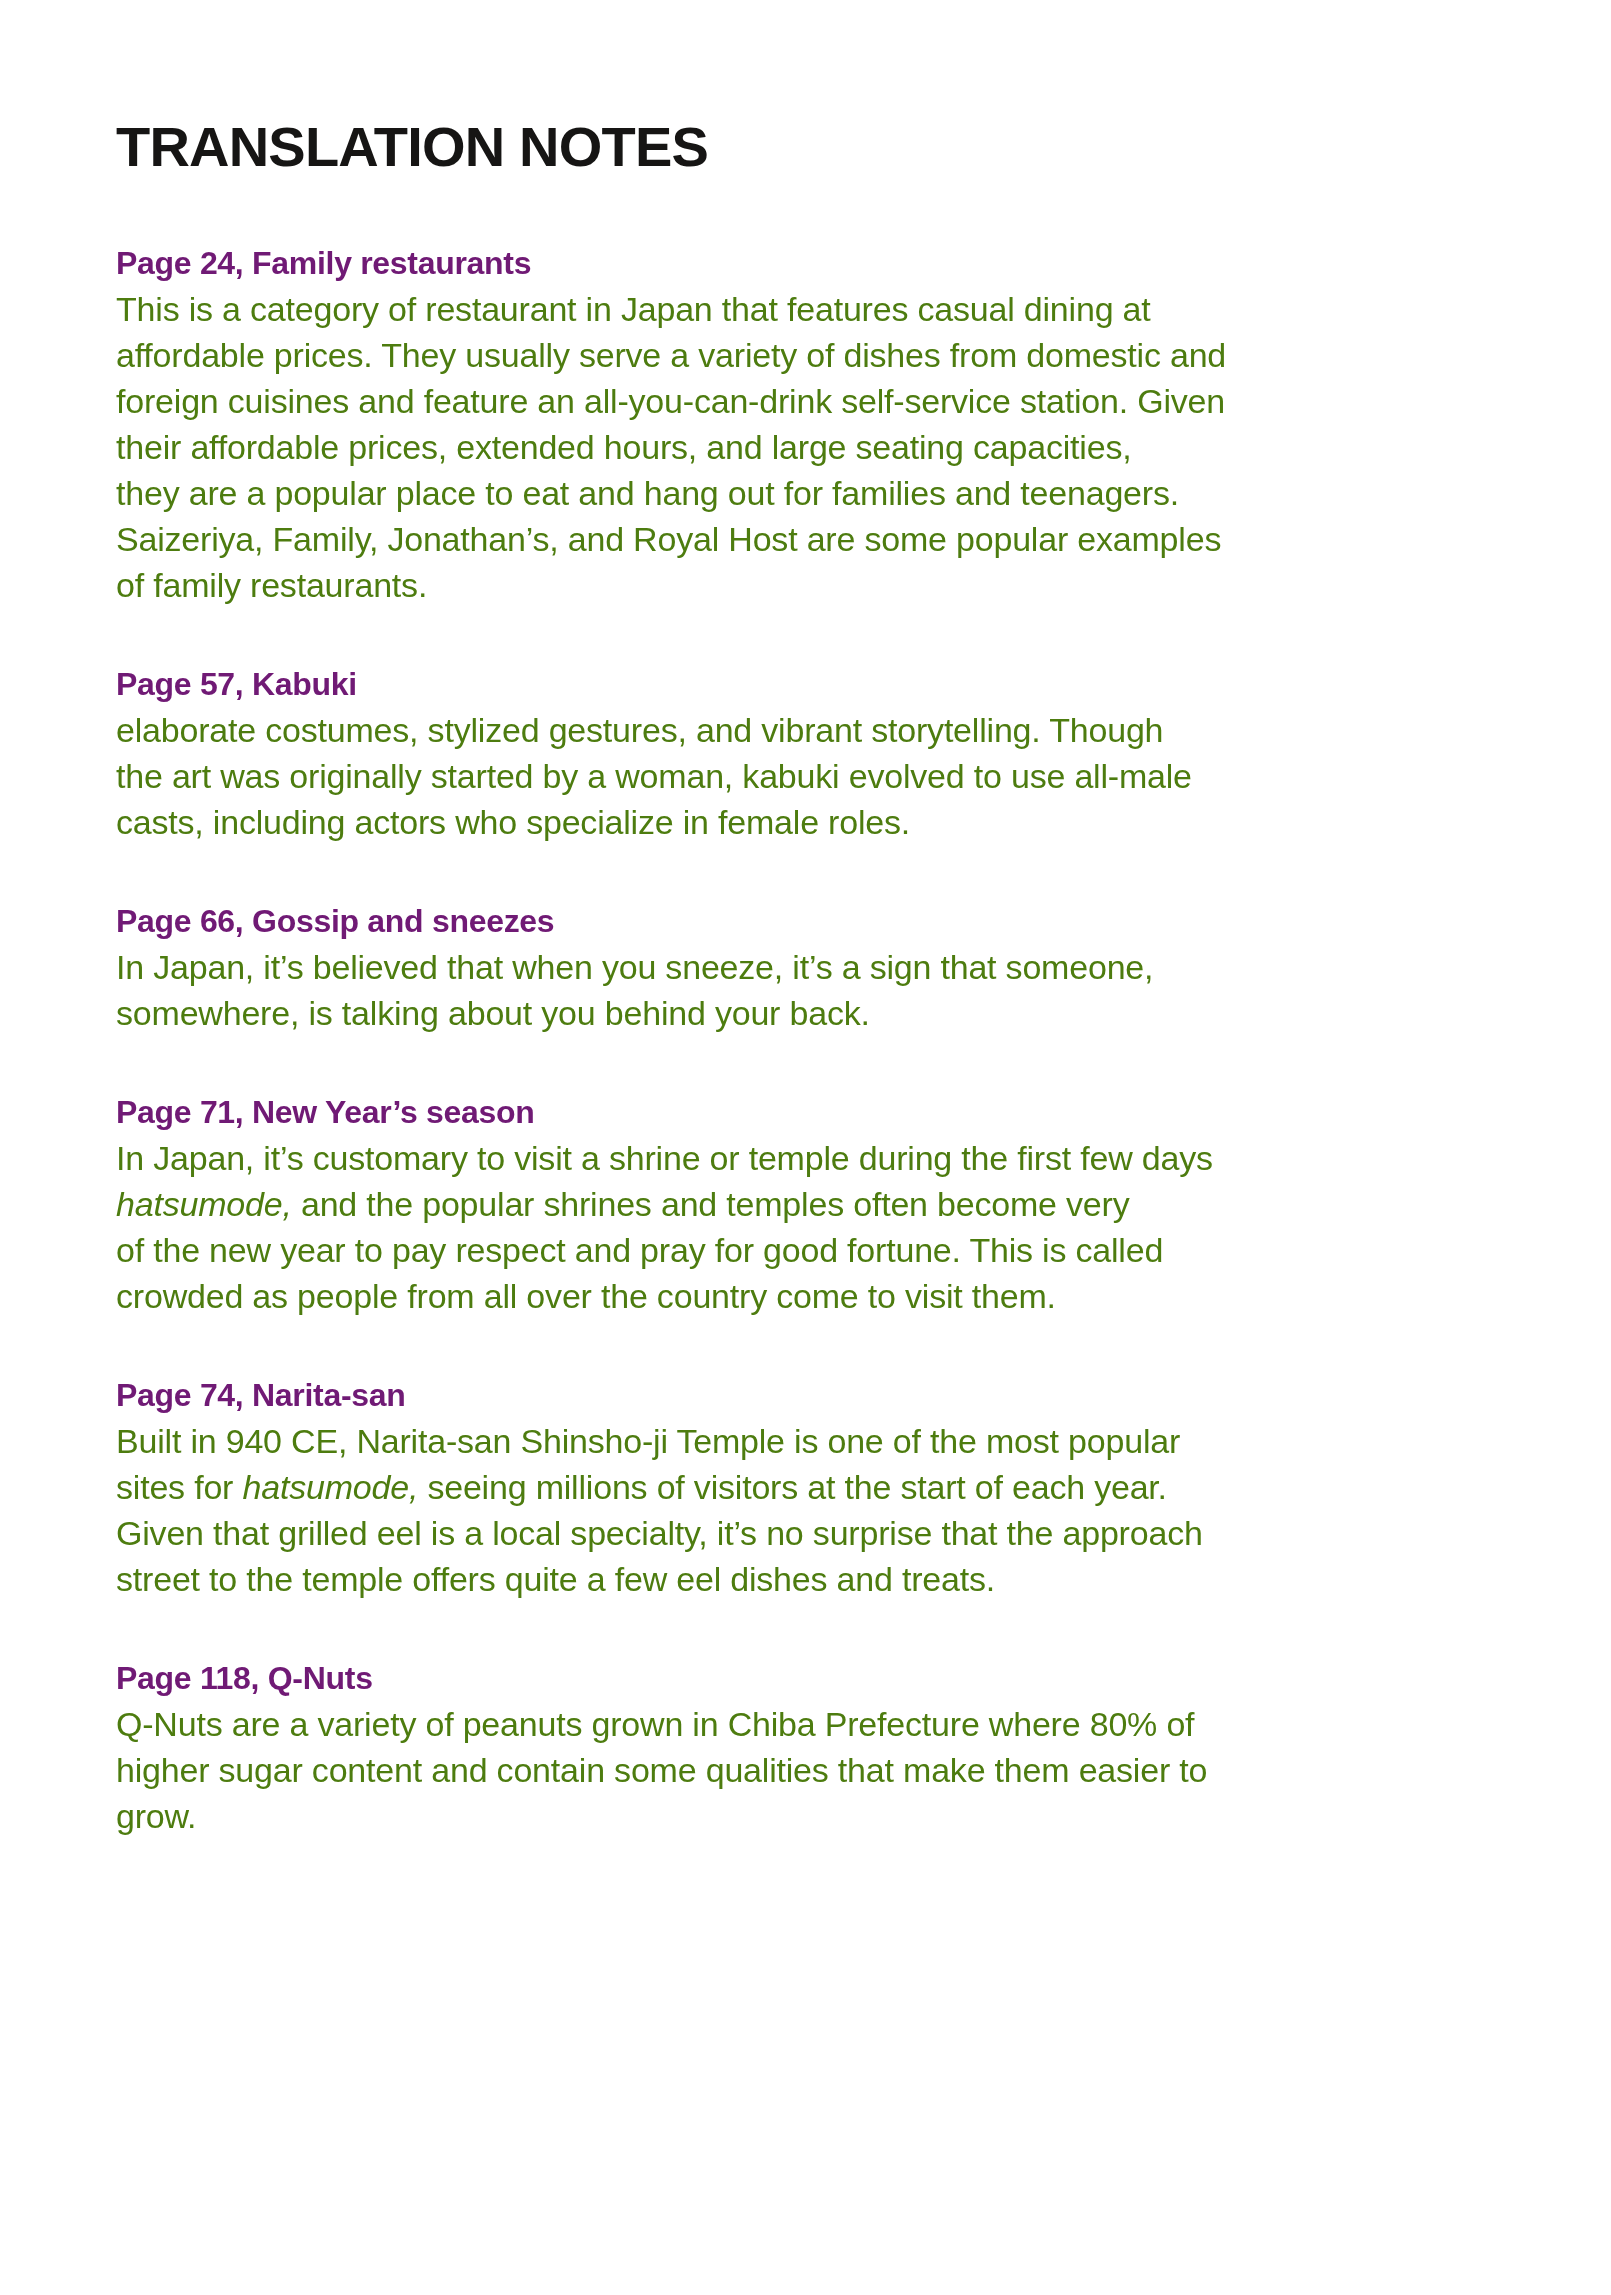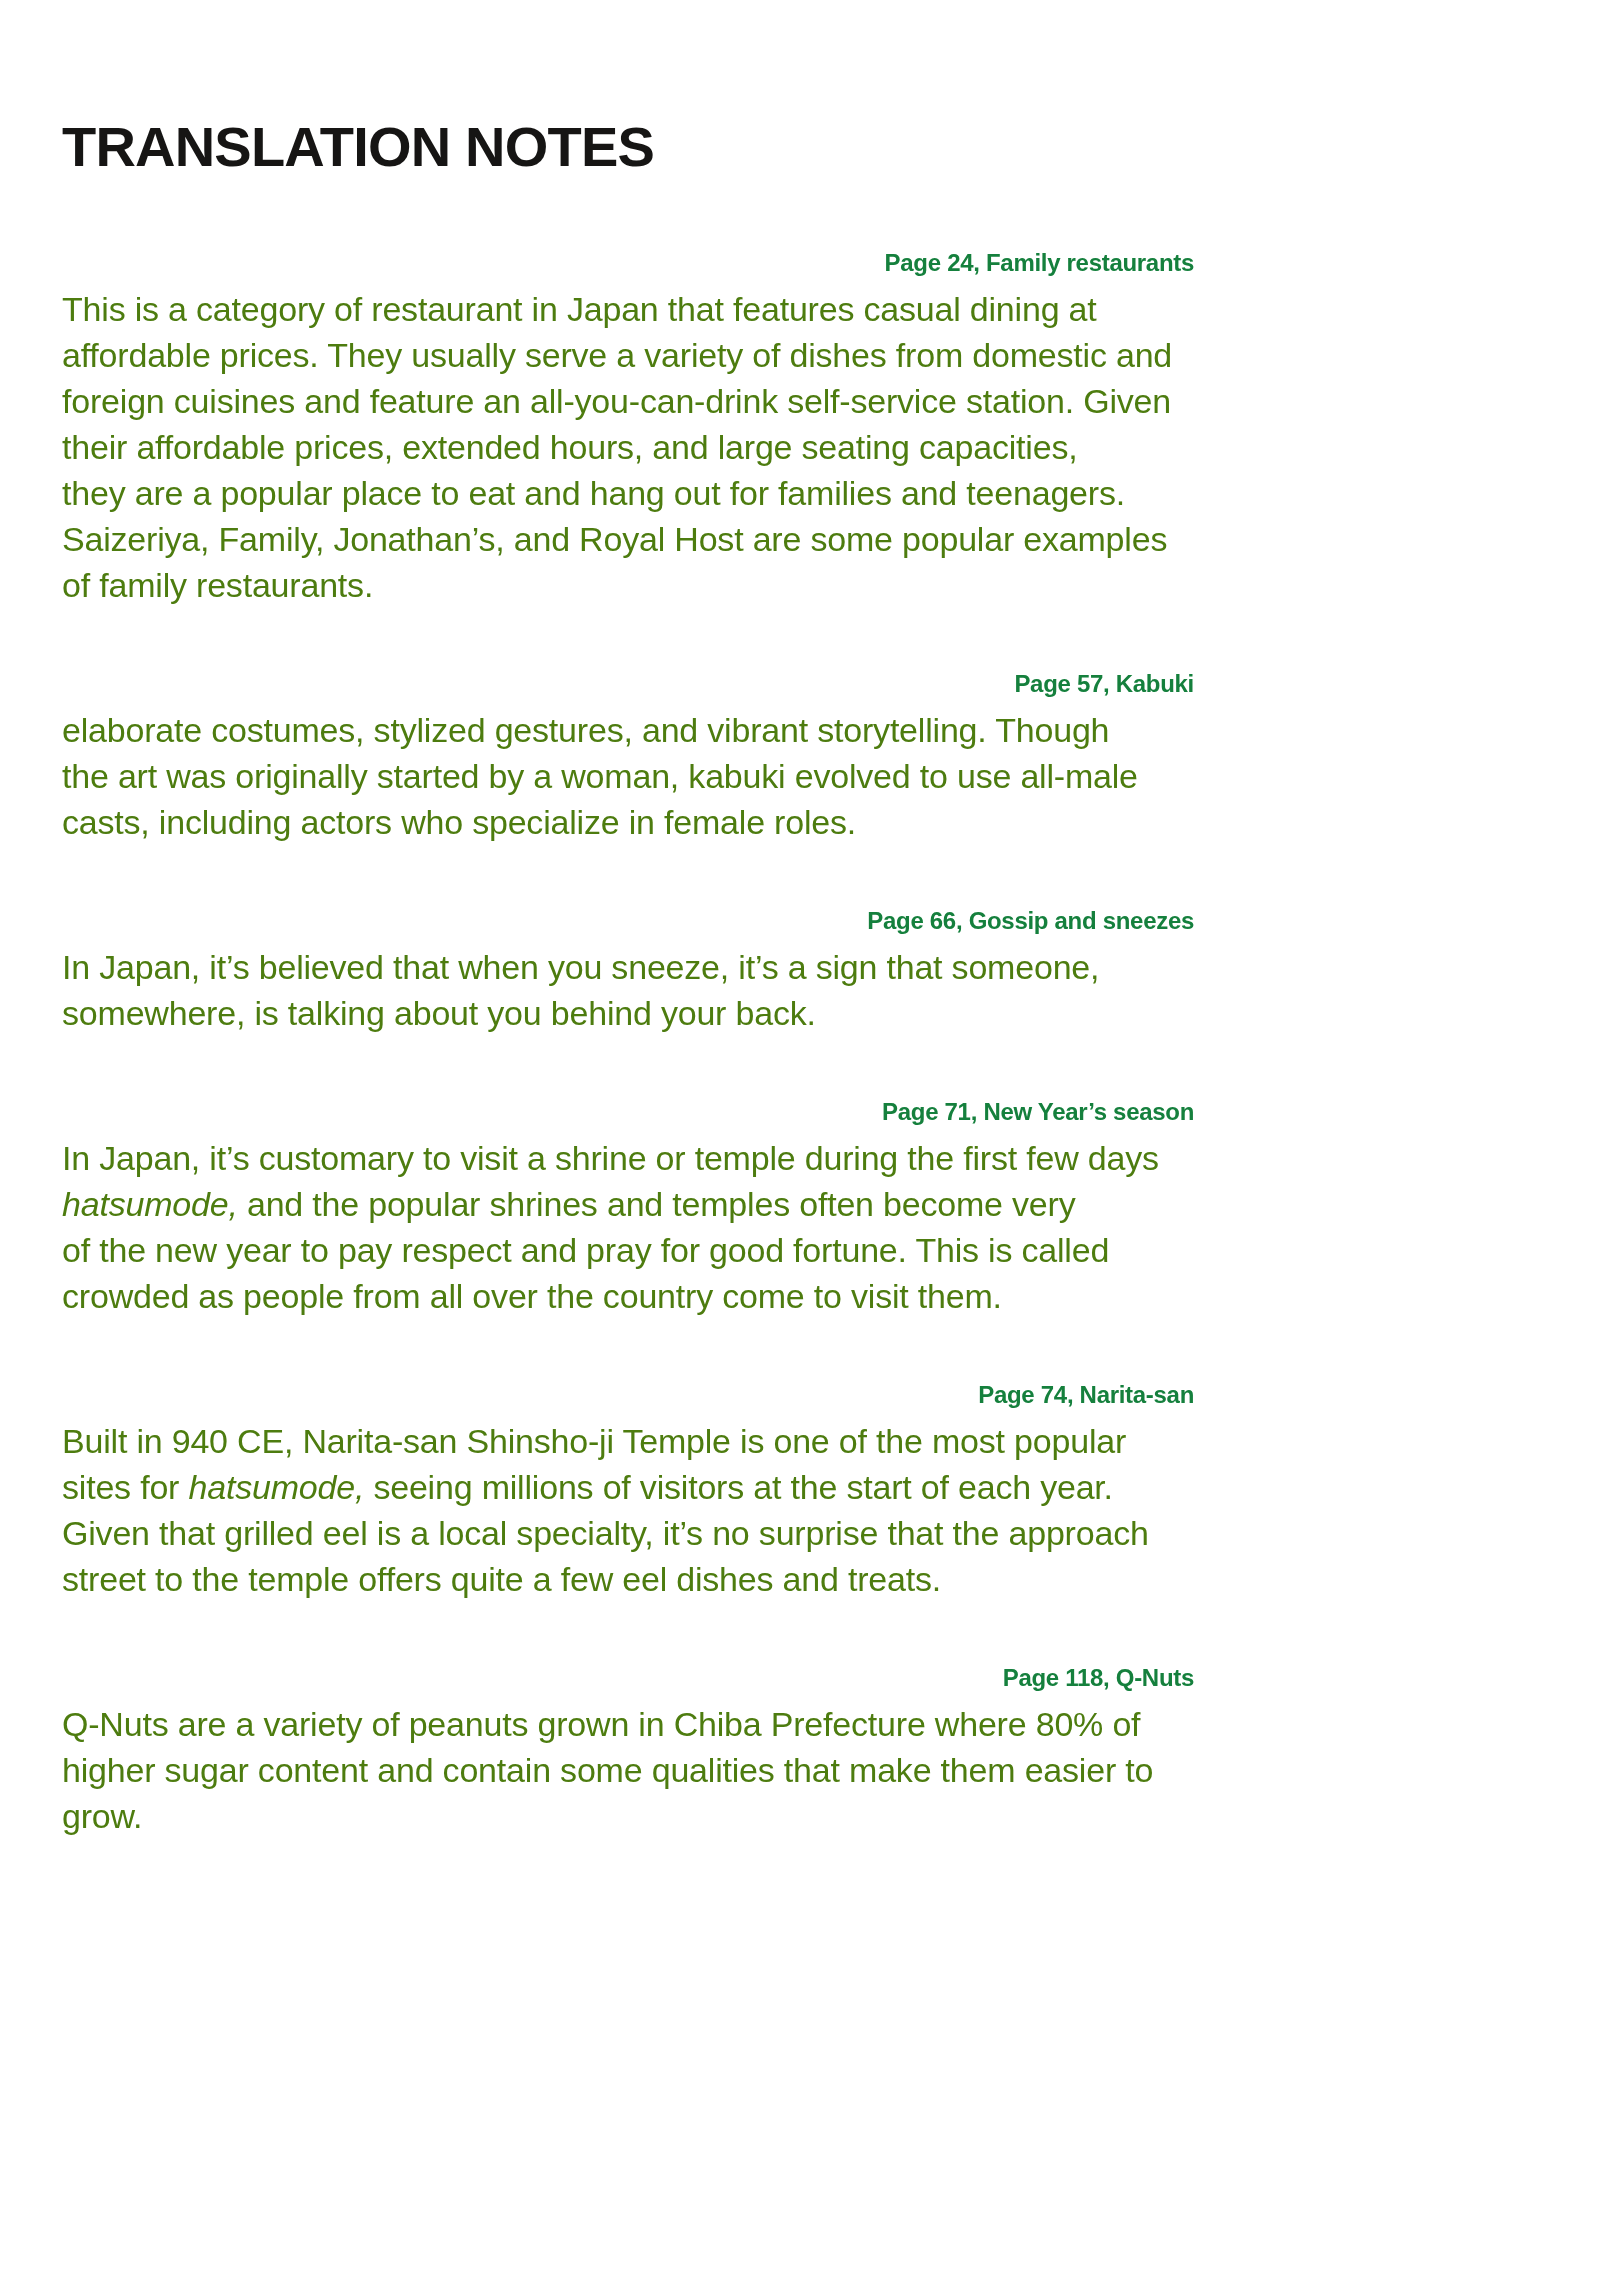--- a/index.html
+++ b/index.html
@@ -12,44 +12,43 @@
     background: #ffffff;
     color: #1b1a19;
     font-family: "Liberation Sans", sans-serif;
     -webkit-font-smoothing: antialiased;
     overflow: hidden;
   }
   .page {
     box-sizing: border-box;
     width: 1321px;
     height: 2295px;
-    padding: 119px 127px 0 62px;
+    padding: 119px 127px 0 116px;
   }
   .doc-title {
     font-size: 56px;
     line-height: 56px;
     font-weight: 700;
     letter-spacing: -0.8px;
     margin: 0 0 65px 0;
     color: #161514;
   }
   .note-section {
     margin: 0;
   }
   .note-section + .note-section {
     margin-top: 53px;
   }
   .section-heading {
-    font-size: 24px;
+    font-size: 32px;
     line-height: 46px;
     font-weight: 700;
     margin: 0;
-    color: #15803d;
+    color: #701a75;
     letter-spacing: -0.3px;
-    text-align: right;
   }
   .body-line {
     font-size: 34px;
     line-height: 46px;
     font-weight: 400;
     white-space: pre;
     color: #4d7c0f;
     letter-spacing: -0.2px;
   }
   .body-line .italic {

